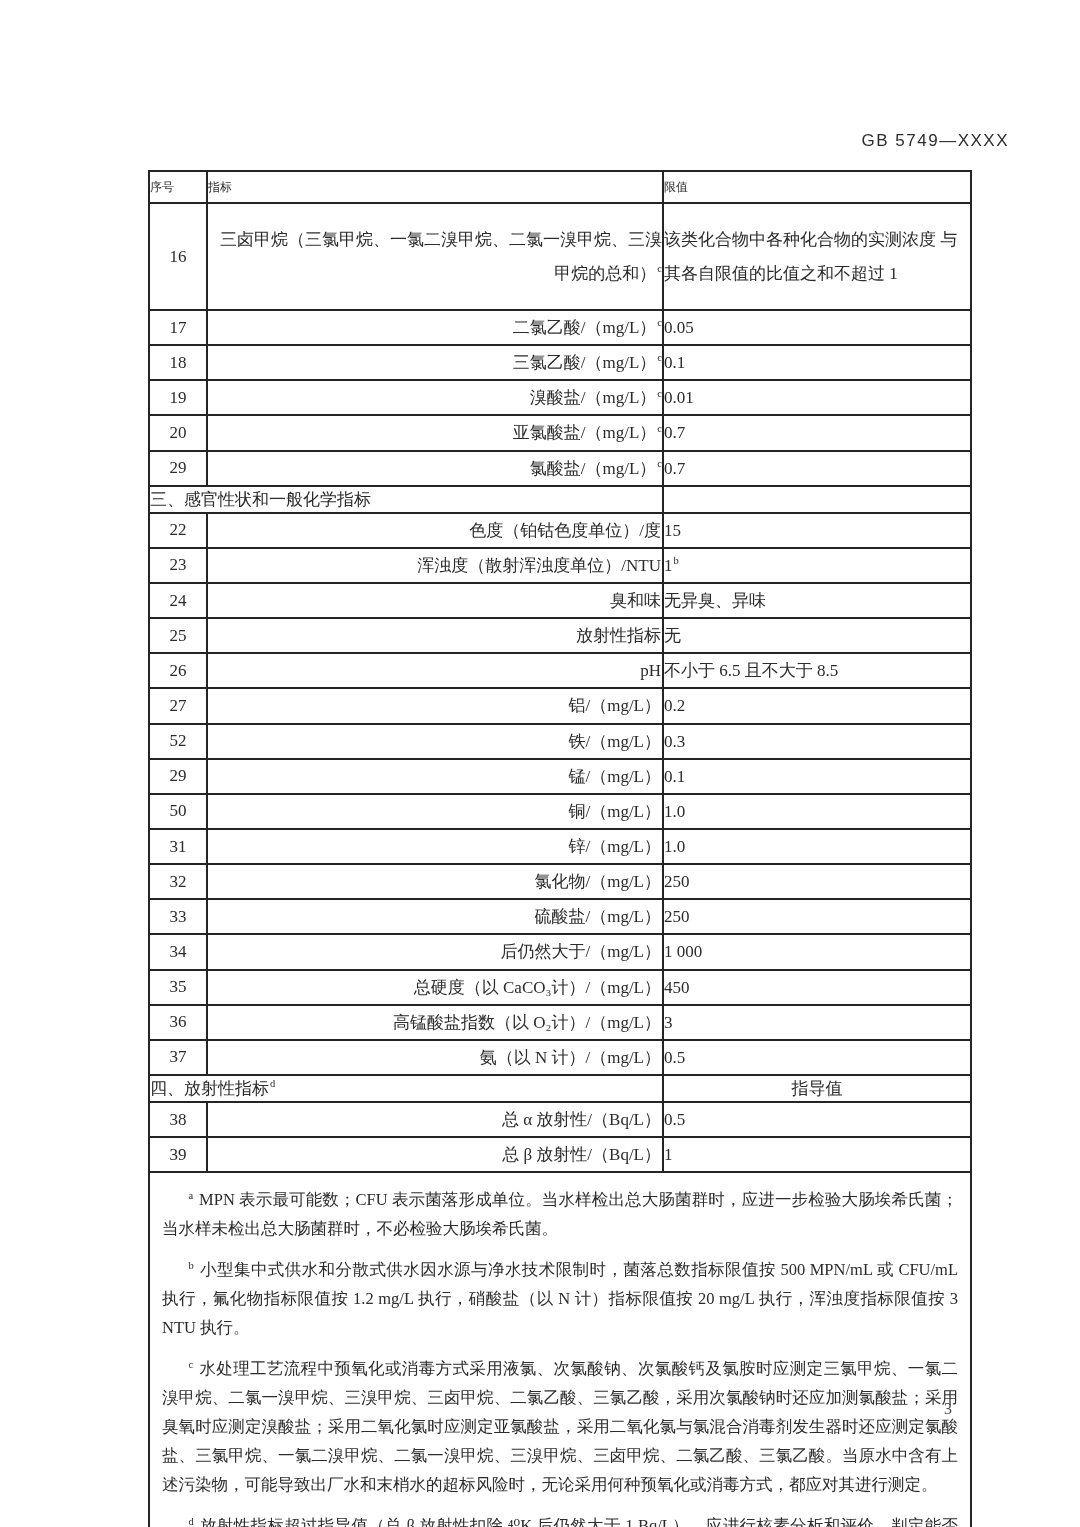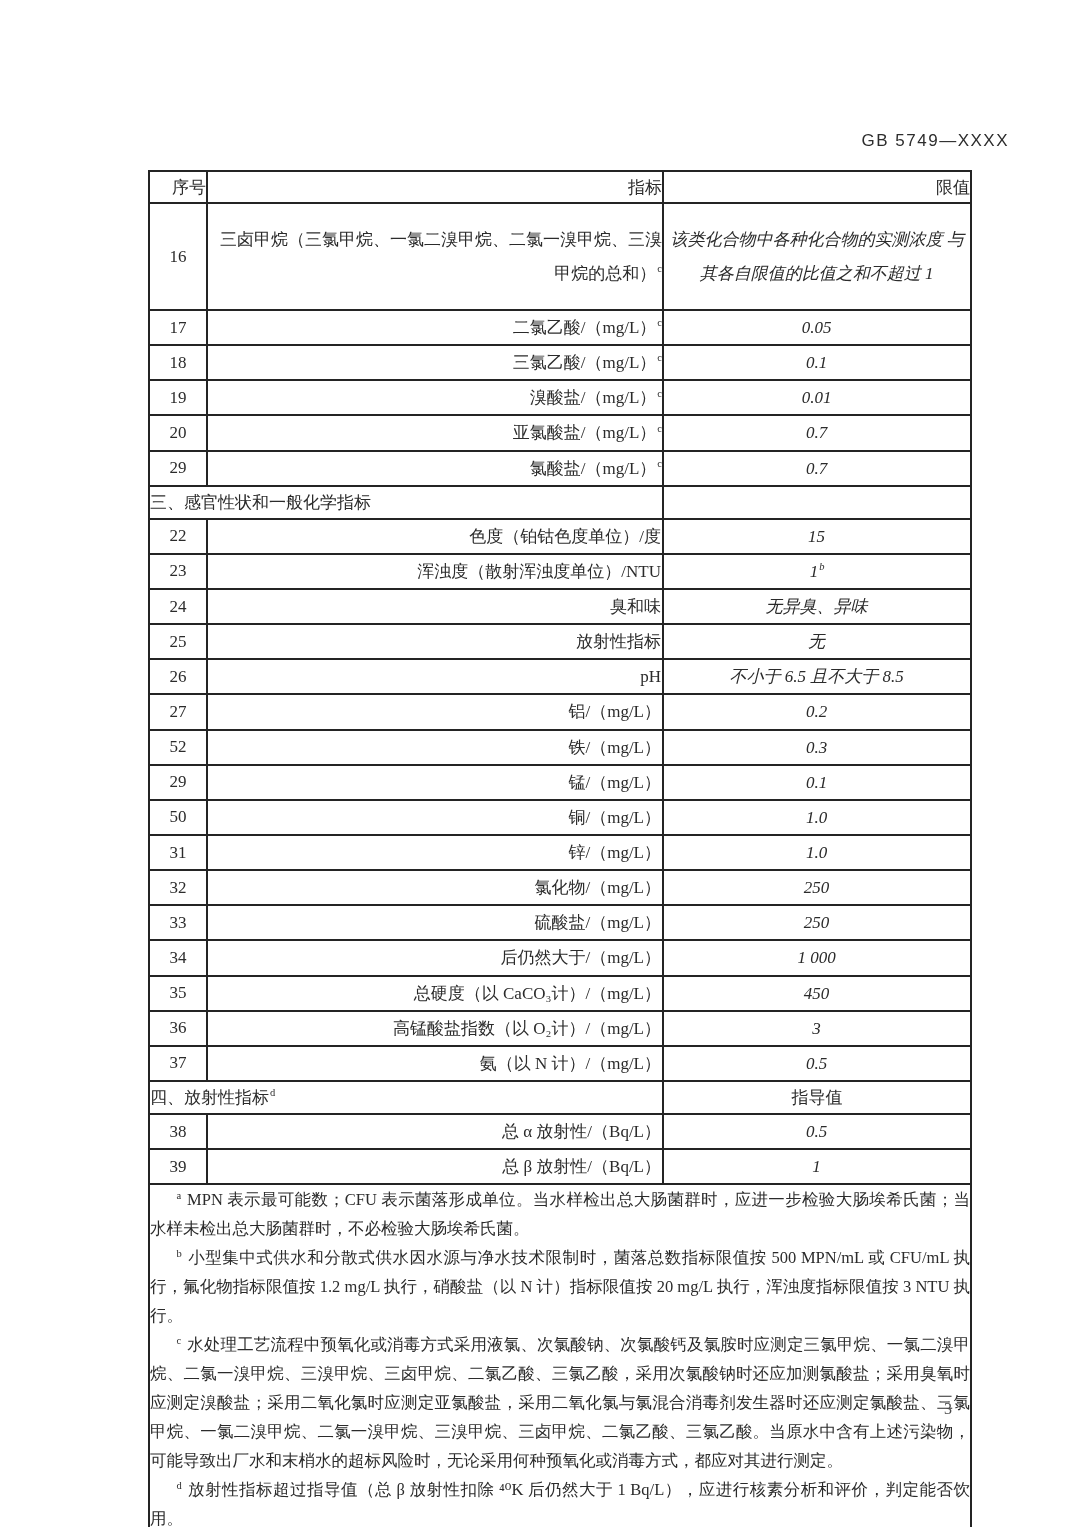--- a/index.html
+++ b/index.html
@@ -36,43 +36,43 @@
     table-layout: fixed;
     font-size: 17px;
     color: #2b2b2b;
   }
   table.std td, table.std th {
     border: 2px solid #242424;
     padding: 0;
     font-weight: normal;
     vertical-align: middle;
   }
-  tr.hdr th { height: 30px; text-align: right; font-size: 17px; font-family: Liberation Mono, monospace; }
+  tr.hdr th { height: 30px; text-align: left; font-size: 12px; font-family: Liberation Mono, monospace; }
   tr.row { height: 27px; }
   tr.row.tall { height: 107px; }
   td.c-no { text-align: center; }
   td.c-ind { text-align: right; padding: 2px 8px 2px 13px; line-height: 1.95; }
-  td.c-limit { text-align: center; padding: 2px 10px; line-height: 1.95; font-style: italic; }
-  tr.section { height: 33px; }
+  td.c-limit { text-align: left; padding: 2px 10px; line-height: 1.95; }
+  tr.section { height: 27px; }
   td.section-title { text-align: left; padding-left: 12px; border-right: hidden; }
   td.section-label { text-align: center; border-left: hidden; }
   sup.fnref {
     font-size: 10.5px;
     vertical-align: super;
     line-height: 0;
     margin-left: 1px;
   }
   td.fncell {
     padding: 7px 13px 10px 13px;
     line-height: 29px;
     font-size: 16.5px;
     vertical-align: top;
   }
   p.footnote {
-    margin: 0;
+    margin: 12px;
     text-align: justify;
     text-indent: 1.6em;
   }
   p.footnote sup.fnmark {
     font-size: 10.5px;
     vertical-align: super;
     line-height: 0;
     margin-right: 6px;
   }
   .page-number {

